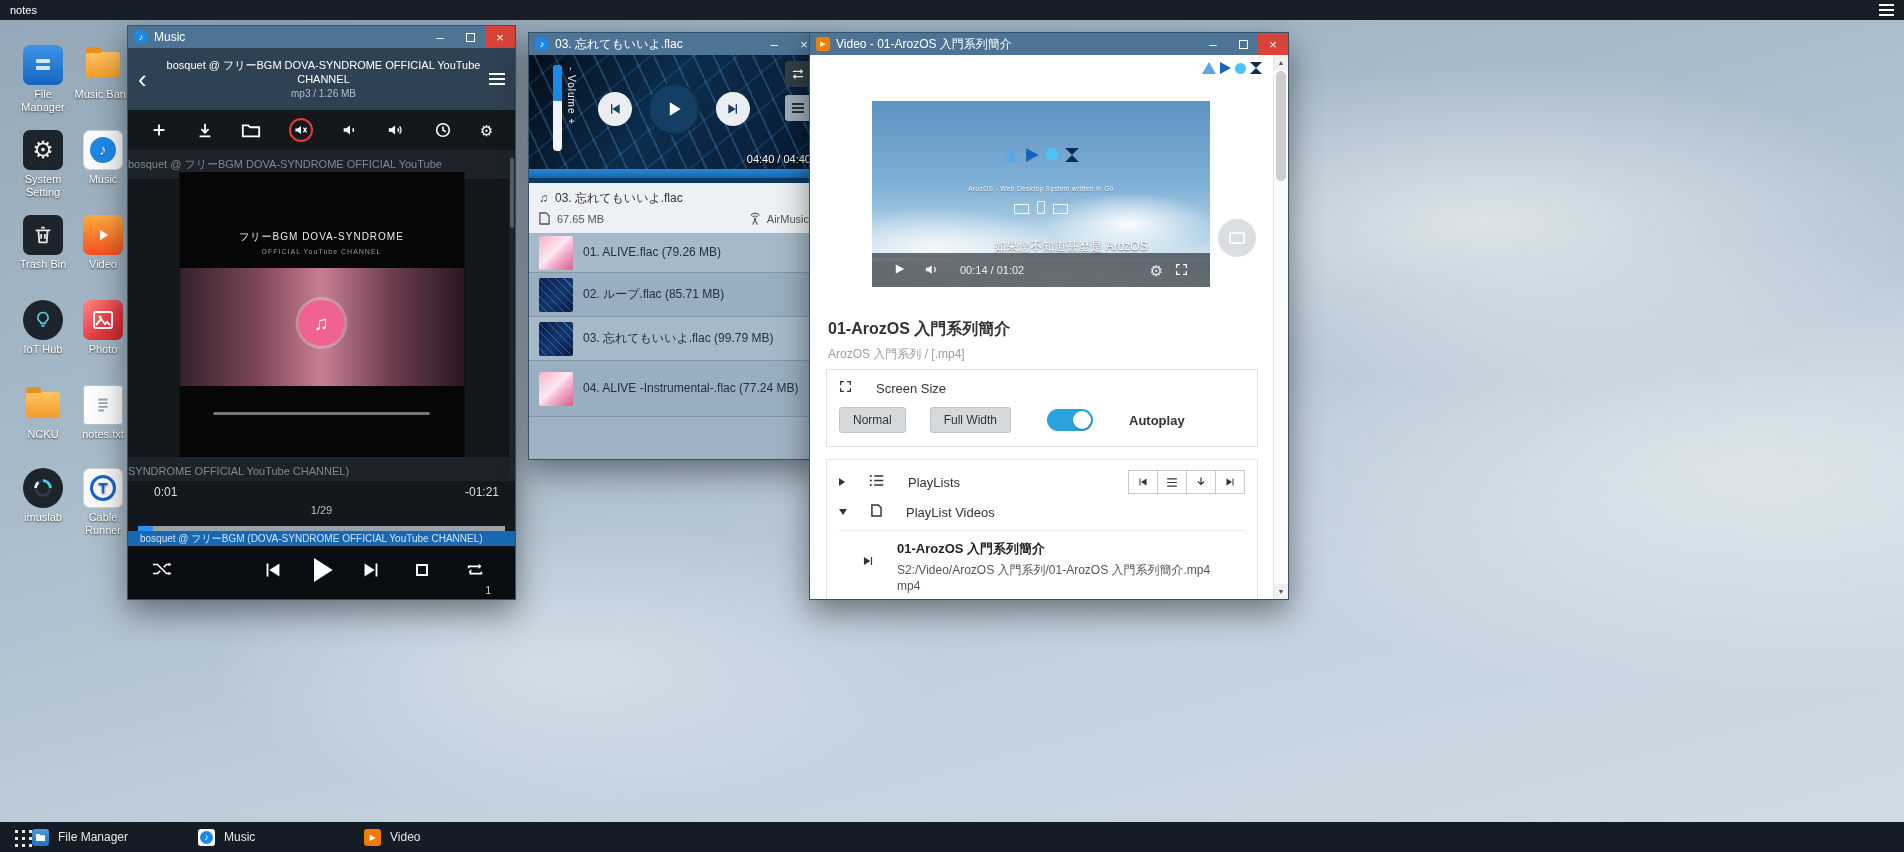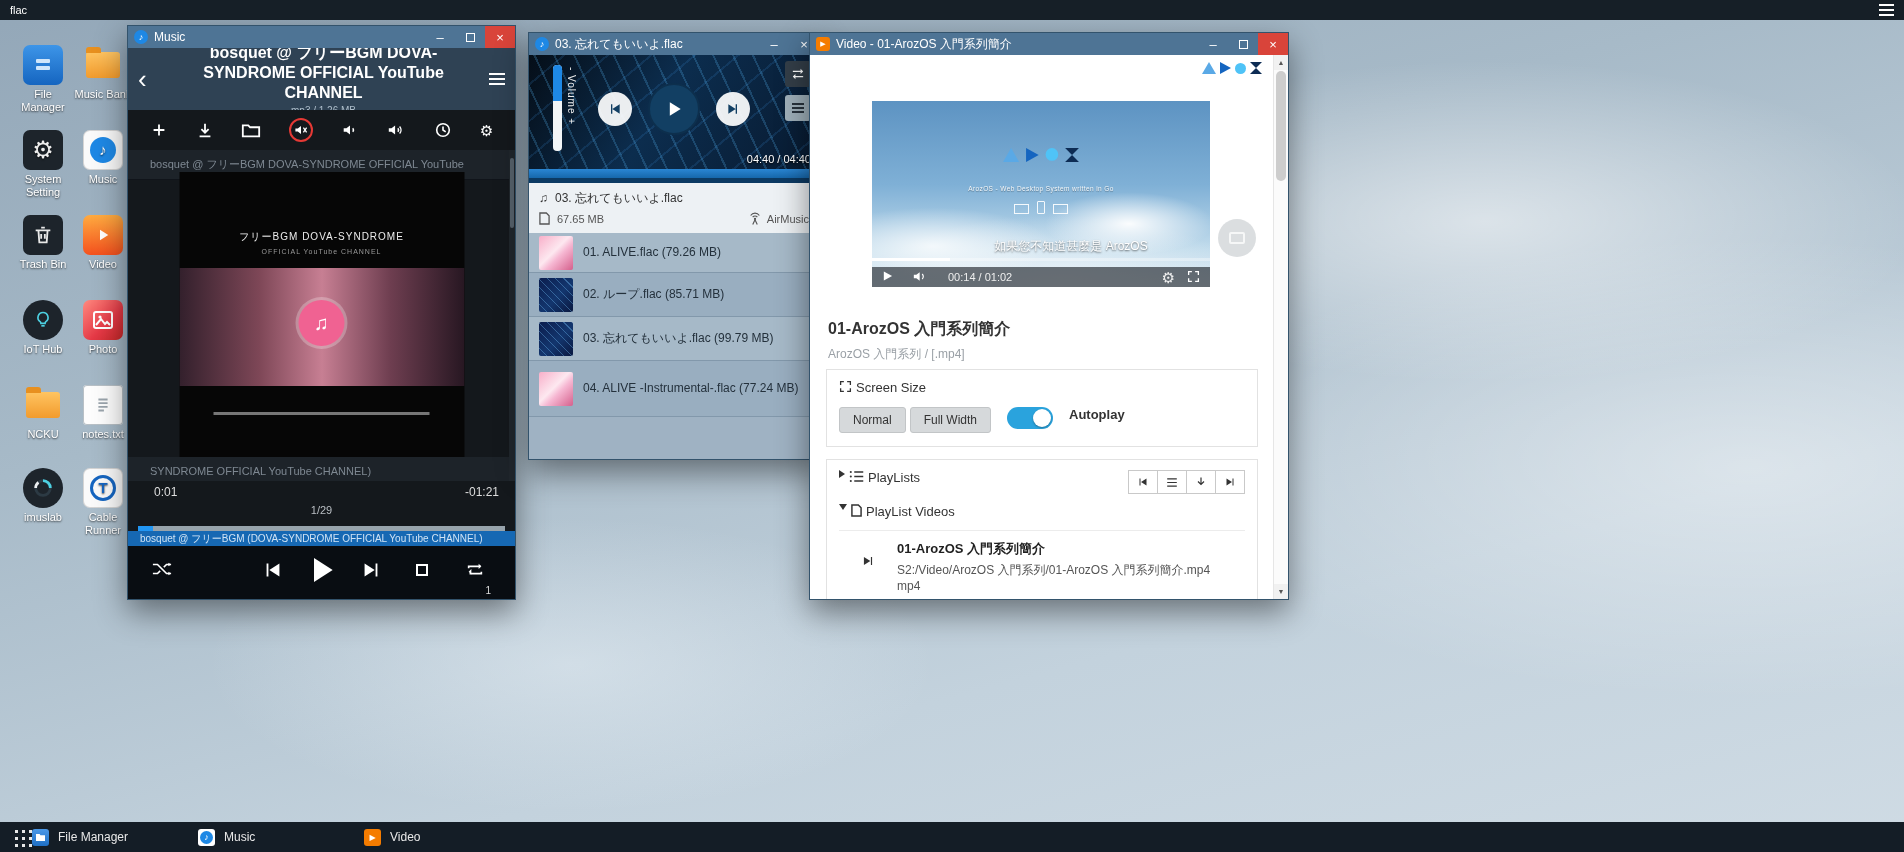--- a/index.html
+++ b/index.html
@@ -62,31 +62,31 @@
   .tbtn.close-red{background:#d9443a}
   .tico{width:14px;height:14px;border-radius:50%;background:#1e88e5;color:#fff;font-size:9px;
     display:flex;align-items:center;justify-content:center}
   .tico.orange{border-radius:3px;background:#f57c00;font-size:7px}
   
   .w1body{position:absolute;top:22px;left:0;right:0;bottom:0;background:#14181c;overflow:hidden}
   .mw-header{position:absolute;top:0;left:0;right:0;height:62px;background:#2f4254;color:#fff;
     display:flex;align-items:center;padding:0 10px}
   .mw-back{font-size:26px;line-height:1;width:26px;color:#fff}
   .mw-titles{flex:1;text-align:center}
-  .mw-title{font-size:16px;font-weight:bold;line-height:1.25}
+  .mw-title{font-size:11px;font-weight:normal;line-height:1.25}
   .mw-sub{font-size:10px;color:#aebecb;margin-top:2px}
   .mw-menu{width:16px;height:2px;background:#fff;position:relative;margin-left:6px}
   .mw-menu::before,.mw-menu::after{content:"";position:absolute;left:0;width:16px;height:2px;background:#fff}
   .mw-menu::before{top:-5px}.mw-menu::after{top:5px}
   .mw-toolbar{position:absolute;top:62px;left:0;right:0;height:40px;display:flex;align-items:center;
     justify-content:space-around;padding:0 8px;background:#14181c}
   .mw-toolbar .tbi{display:flex;align-items:center;justify-content:center}
   .ring{border:2px solid #e53935;border-radius:50%;padding:2px;display:flex}
   .mw-main{position:absolute;top:102px;left:0;right:0;height:331px;overflow:hidden}
-  .mw-bgrow{position:absolute;left:0;right:6px;color:#7e8892;font-size:11px;padding:6px 22px;
+  .mw-bgrow{position:absolute;left:0;right:6px;color:#7e8892;font-size:11px;padding:6px 0;
     background:#1d2329;border-bottom:1px solid #10141a;line-height:1.5}
   .mw-scrollbar{position:absolute;right:0;top:0;bottom:0;width:6px;background:#20262c}
   .mw-scrollbar .th{position:absolute;top:8px;left:1px;width:4px;height:70px;background:#56616b;border-radius:2px}
   .mw-thumb{position:absolute;top:22px;left:50%;transform:translateX(-50%);width:285px;height:285px;
     background:#060606;overflow:hidden}
   .th-line1{margin-top:58px;text-align:center;color:#ececec;font-size:10px;letter-spacing:1px}
   .th-line2{text-align:center;color:#9a9a9a;font-size:7px;letter-spacing:1px;margin-top:4px}
   .th-band{position:absolute;top:96px;left:0;right:0;height:118px;
     background:linear-gradient(90deg,#33202c,#7e4757 28%,#c77f93 50%,#6e3e50 74%,#271722)}
   .th-logo{position:absolute;top:128px;left:50%;transform:translateX(-50%);width:46px;height:46px;border-radius:50%;
@@ -174,33 +174,33 @@
   .vs-brand{position:absolute;top:84px;left:0;right:0;text-align:center;color:#f4f8fb;font-size:6.5px;letter-spacing:.4px;
     text-shadow:0 1px 1px rgba(0,0,0,.35)}
   .vs-devices{position:absolute;top:100px;left:0;right:0;display:flex;justify-content:center;align-items:flex-end;gap:8px}
   .dev{border:1px solid #fff;opacity:.9}
   .dev.mon{width:15px;height:10px}
   .dev.ph{width:8px;height:13px;border-radius:1px}
   .vs-caption{position:absolute;bottom:32px;left:0;right:0;text-align:center;color:#fff;font-size:12px;
     text-shadow:0 1px 2px rgba(0,0,0,.6);padding-left:60px}
   .vs-progress{position:absolute;bottom:26px;left:0;right:0;height:3px;background:rgba(255,255,255,.35)}
   .vs-progress .seen{width:23%;height:100%;background:#fff}
-  .vs-controls{position:absolute;bottom:0;left:0;right:0;height:20px;background:rgba(22,28,34,.62);
-    display:flex;align-items:center;gap:20px;padding:0 10px;color:#eee;font-size:11px}
+  .vs-controls{position:absolute;bottom:0;left:0;right:0;height:34px;background:rgba(22,28,34,.62);
+    display:flex;align-items:center;gap:20px;padding:0 22px;color:#eee;font-size:11px}
   .vs-right{margin-left:auto;display:flex;align-items:center;gap:12px}
   .vw-pip{position:absolute;top:164px;left:408px;width:38px;height:38px;border-radius:50%;
     background:rgba(125,135,145,.28);display:flex;align-items:center;justify-content:center}
   .vw-pip i{display:block;width:16px;height:12px;border:2px solid rgba(255,255,255,.75);border-radius:2px}
   .vw-meta{position:absolute;top:264px;left:18px;right:30px}
   .vw-meta h3{font-size:16px;color:#333;font-weight:bold}
   .vw-meta .sub{margin-top:6px;font-size:12px;color:#9aa0a6}
   .vw-panel{position:absolute;left:16px;right:30px;border:1px solid #e2e2e2;background:#fff;padding:10px 12px}
   .vw-panel.p1{top:314px;height:78px}
   .vw-panel.p2{top:404px;bottom:-4px}
-  .vw-row{display:flex;gap:4px;font-size:13px;color:#333}
+  .vw-row{display:flex;align-items:center;gap:24px;font-size:13px;color:#333}
   .btn-gray{padding:5px 13px;background:#d6d9db;border:1px solid #c2c5c7;border-radius:3px;font-size:12px;color:#333;
     font-family:"Liberation Sans",sans-serif}
   .toggle{width:46px;height:22px;border-radius:11px;background:#2aa3dd;position:relative;margin-left:12px}
   .toggle .knob{position:absolute;top:2px;right:2px;width:18px;height:18px;border-radius:50%;background:#fff;
     box-shadow:0 1px 2px rgba(0,0,0,.3)}
   .auto-lbl{margin-left:12px;font-size:13px;font-weight:bold;color:#333}
   .caret-r{width:0;height:0;border-top:4px solid transparent;border-bottom:4px solid transparent;border-left:6px solid #333}
   .caret-d{width:0;height:0;border-left:4px solid transparent;border-right:4px solid transparent;border-top:6px solid #333}
   .btngroup{margin-left:auto;display:flex}
   .gbtn{width:30px;height:24px;border:1px solid #c9c9c9;background:#fff;display:flex;align-items:center;
@@ -209,21 +209,21 @@
   .vw-item .icell{width:58px;display:flex;align-items:flex-start;justify-content:center;padding-top:14px}
   .vw-item .tcell{flex:1;padding-right:8px}
   .vw-item .t1{font-size:13px;font-weight:bold;color:#1f1f1f}
   .vw-item .t2{font-size:12px;color:#555;margin-top:4px;line-height:1.35;word-break:break-all}
   .gearu{font-size:15px;line-height:1}
 </style>
 </head>
 <body>
 
 <div class="topbar">
-  <span>flac</span>
+  <span>notes</span>
   <span class="burger"></span>
 </div>
 
 <div class="dicon" style="left:14px;top:45px">
   <div class="ic bluecab">
     <svg width="24" height="24" viewBox="0 0 24 24">
         <rect x="5" y="6" width="14" height="4" rx="1" fill="#cfe6fb"></rect>
         <rect x="5" y="13" width="14" height="4" rx="1" fill="#cfe6fb"></rect>
       </svg>
   </div>

